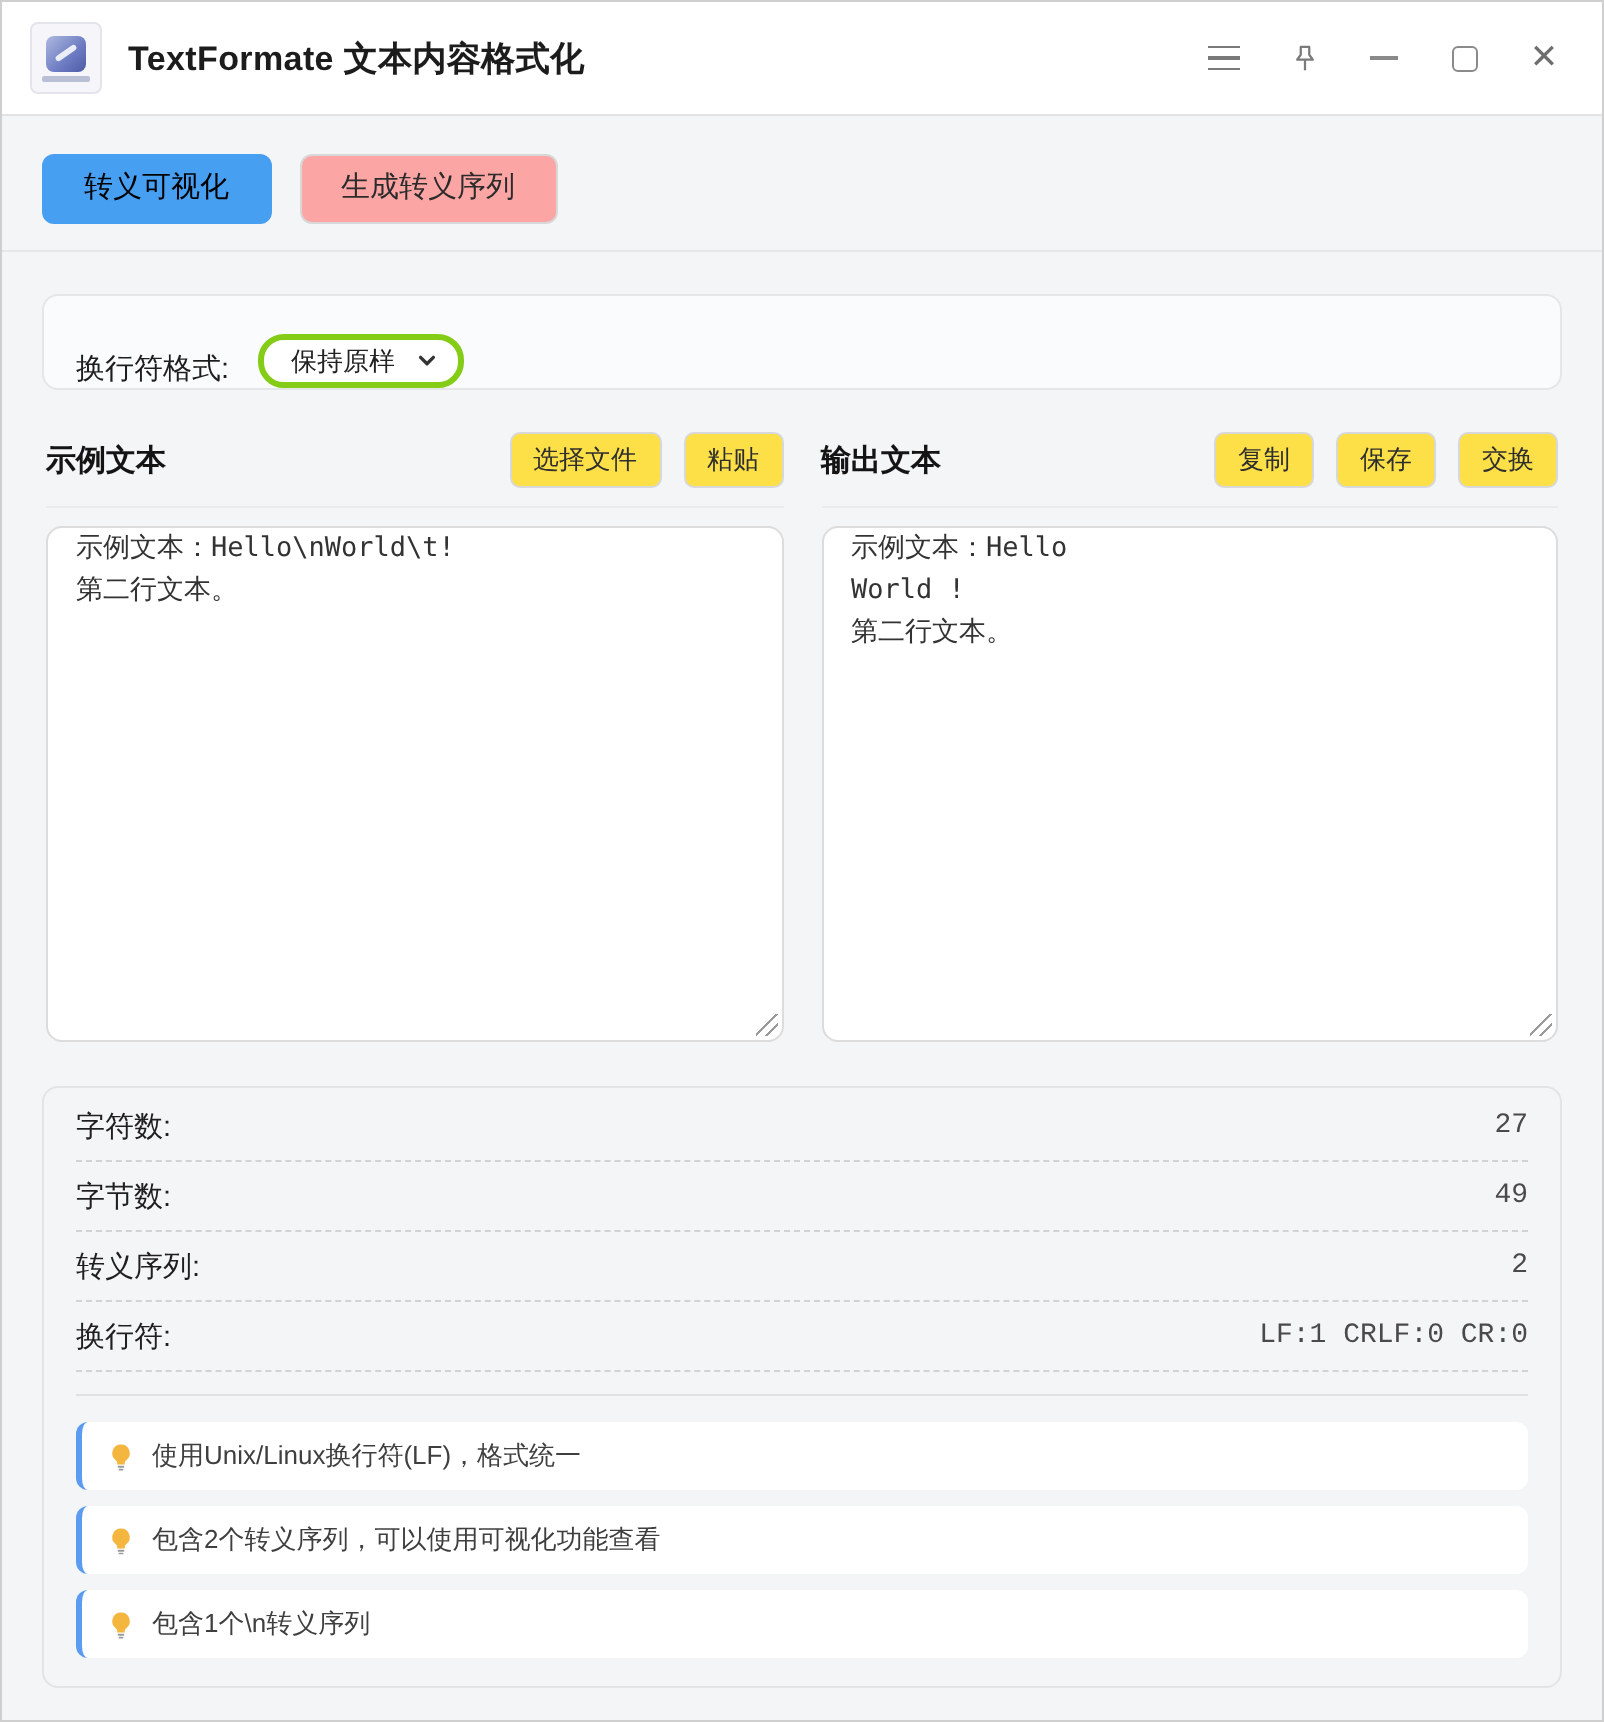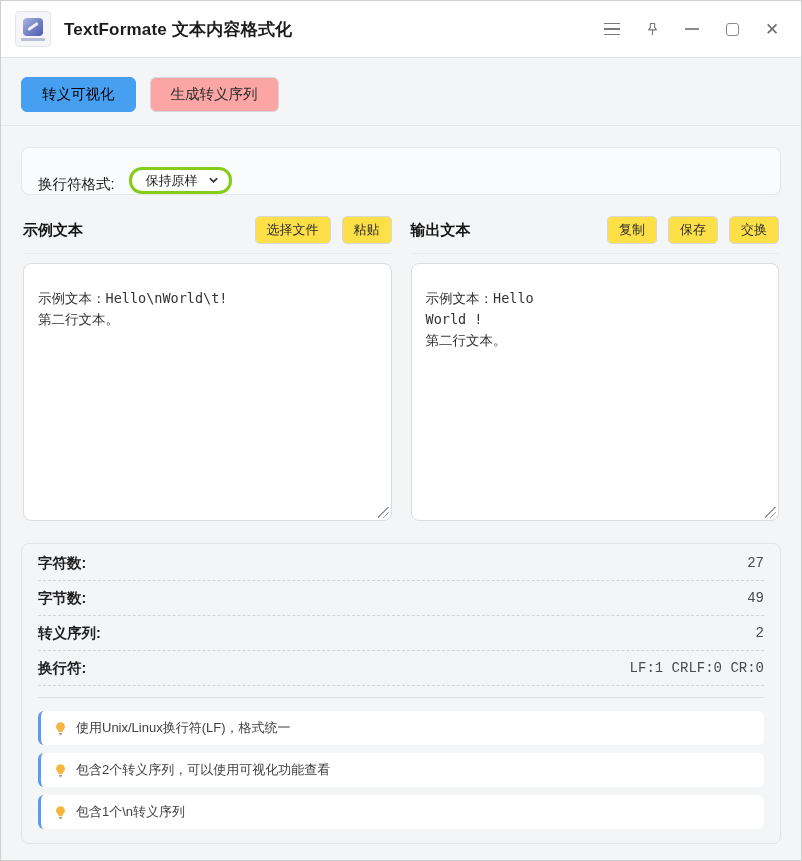--- a/index.html
+++ b/index.html
@@ -82,41 +82,41 @@
   .panel-head .head-btns { margin-left:auto; display:flex; gap:11px; }
   .btn-sm {
     font-family:inherit; font-size:13px; color:#2e2e2e; background:#fde047;
     border:1px solid #d8d8d8; border-radius:5px; padding:5px 11px; cursor:pointer; line-height:1.2;
     white-space:nowrap;
   }
   .ta-wrap { position:relative; margin-top:9px; }
   textarea {
     width:100%; height:258px; resize:none; display:block;
     background:#ffffff; border:1px solid #dcdcdc; border-radius:8px;
-    padding:24px 14px; font-family:"DejaVu Sans Mono","Liberation Mono",monospace;
+    padding:0 14px; font-family:"DejaVu Sans Mono","Liberation Mono",monospace;
     font-size:13.5px; line-height:1.55; color:#333; outline:none;
     tab-size:6;
   }
   .resize-grip {
     position:absolute; right:3px; bottom:3px; width:11px; height:11px; pointer-events:none;
     background:
       linear-gradient(135deg, transparent 0 45%, #9a9a9a 45% 52%, transparent 52% 100%),
       linear-gradient(135deg, transparent 0 70%, #9a9a9a 70% 77%, transparent 77% 100%);
   }
 
   
   .stats-panel {
     margin:22px 20px 16px 20px; background:#f4f5f7; border:1px solid #e3e4e6;
     border-radius:8px; padding:2px 16px 14px 16px; flex-shrink:0;
   }
   .stat-row {
     display:flex; align-items:center; padding:9px 0 9px 0;
     border-bottom:1px dashed #d3d3d3; height:35px;
   }
-  .stat-label { font-size:14.5px; font-weight:700; color:#1f1f1f; }
+  .stat-label { font-size:14.5px; font-weight:400; color:#1f1f1f; }
   .stat-value {
     margin-left:auto; font-family:"Liberation Mono","DejaVu Sans Mono",monospace;
     font-size:14px; color:#4a4a4a;
   }
   .stats-divider { border-top:1px solid #e0e1e3; margin-top:11px; }
   .tips { margin-top:13px; display:flex; flex-direction:column; gap:8px; }
   .tip-card {
     background:#ffffff; border-radius:6px; border-left:3px solid #5b9cf0;
     display:flex; align-items:center; padding:8px 12px; min-height:34px;
   }

